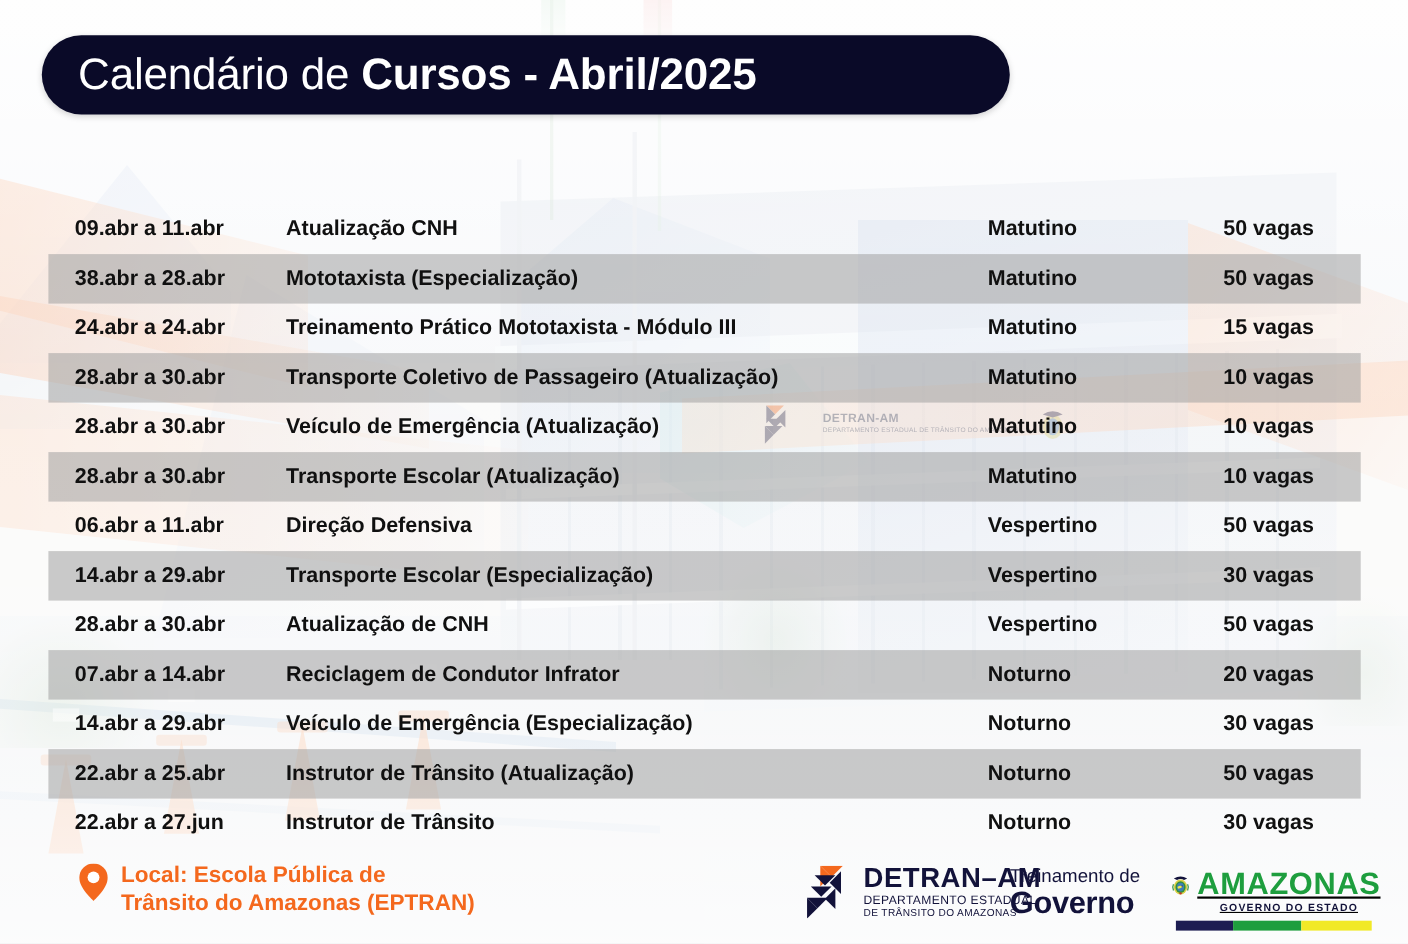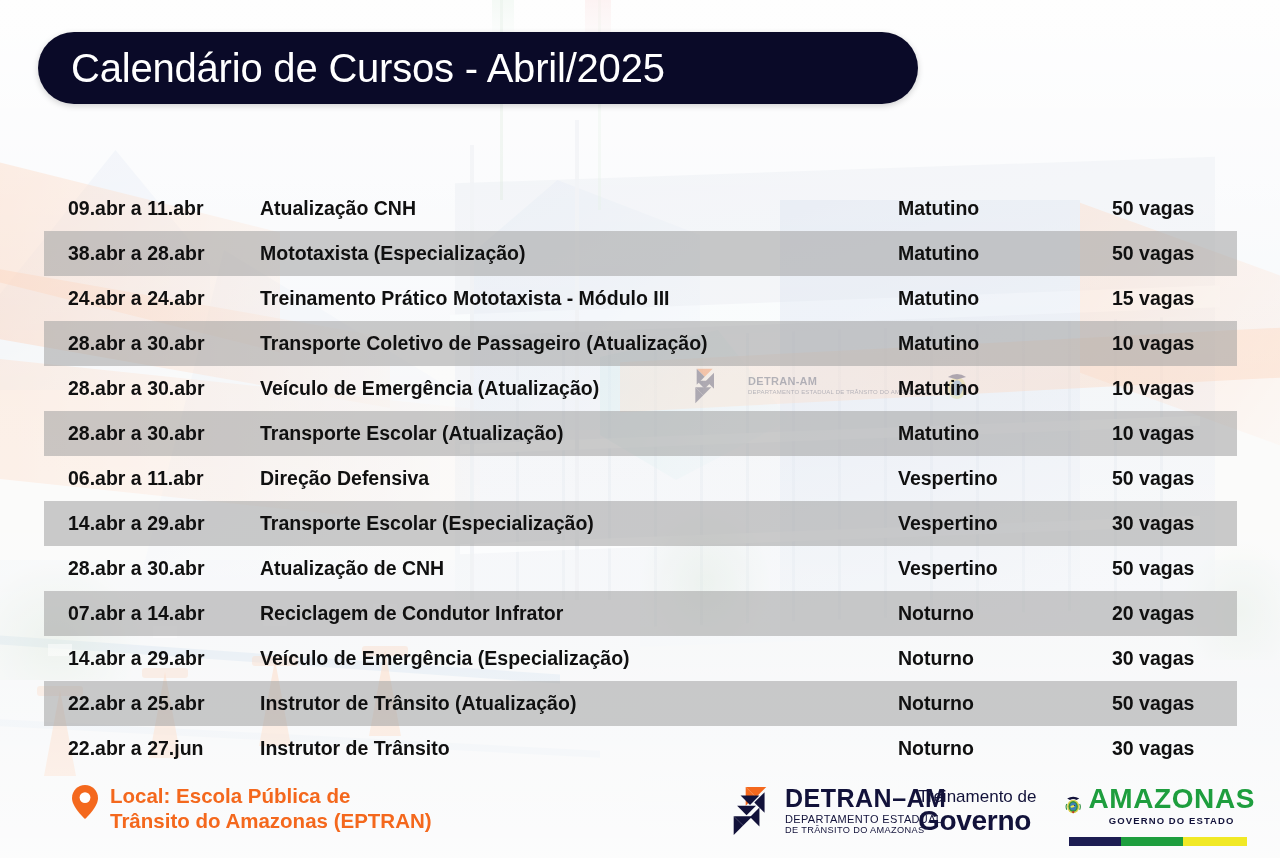--- a/index.html
+++ b/index.html
@@ -118,21 +118,21 @@
   
   #poster{ position:absolute; inset:0; }
 
   .title-pill{
     position:absolute; left:38px; top:32px; width:880px; height:72px;
     background:#0a0a28; border-radius:36px;
     display:flex; align-items:center; padding-left:33px;
     box-shadow:0 2px 6px rgba(0,0,0,.18);
   }
   .title-text{ color:#ffffff; font-size:40px; letter-spacing:-.2px; white-space:nowrap; }
-  .title-text .b{ font-weight:normal; }
+  .title-text .b{ font-weight:bold; }
 
   .thead{
     position:absolute; left:38px; top:130px; width:1212px; height:42px;
     background:#fa6a0a; border-radius:21px;
   }
   .thead .cell{
     position:absolute; top:0; height:42px; display:flex; align-items:center;
     color:#ffffff; font-size:25px; font-weight:bold; letter-spacing:.4px;
   }
   .c-periodo{ left:30px; }
@@ -167,21 +167,21 @@
   .detran .words{ line-height:1; }
   .detran .w1{ font-size:25px; font-weight:bold; color:#12123a; letter-spacing:.5px; }
   .detran .w2{ font-size:11px; color:#12123a; letter-spacing:.35px; margin-top:3px; }
   .detran .w3{ font-size:9.2px; color:#12123a; letter-spacing:.35px; margin-top:1px; }
 
   .secgov{ position:absolute; left:918px; top:788px; line-height:1.08; }
   .secgov .s1{ font-size:17px; color:#12123a; }
   .secgov .s2{ font-size:28px; font-weight:bold; color:#12123a; letter-spacing:-.3px; }
 
   .amz{ position:absolute; left:1065px; top:780px; width:190px; }
-  .amz .top{ display:flex; align-items:center; gap:7px; }
+  .amz .top{ display:flex; align-items:flex-end; gap:7px;text-decoration:underline; }
   .amz .brasao{ width:46px; height:50px; }
   .amz .names{ line-height:1; }
   .amz .a1{ font-size:28px; font-weight:bold; color:#1e9e3e; letter-spacing:.6px; }
   .amz .a2{ font-size:9.5px; font-weight:bold; color:#12123a; letter-spacing:1.1px; margin-top:3px; text-align:center; }
   .amz .bars{ display:flex; margin-top:7px; margin-left:4px; width:178px; height:9px; }
   .amz .bars span{ height:9px; }
   .amz .bars .b1{ width:52px; background:#1d1d52; }
   .amz .bars .b2{ width:62px; background:#1e9e3e; }
   .amz .bars .b3{ width:64px; background:#f1e926; }
 </style>

